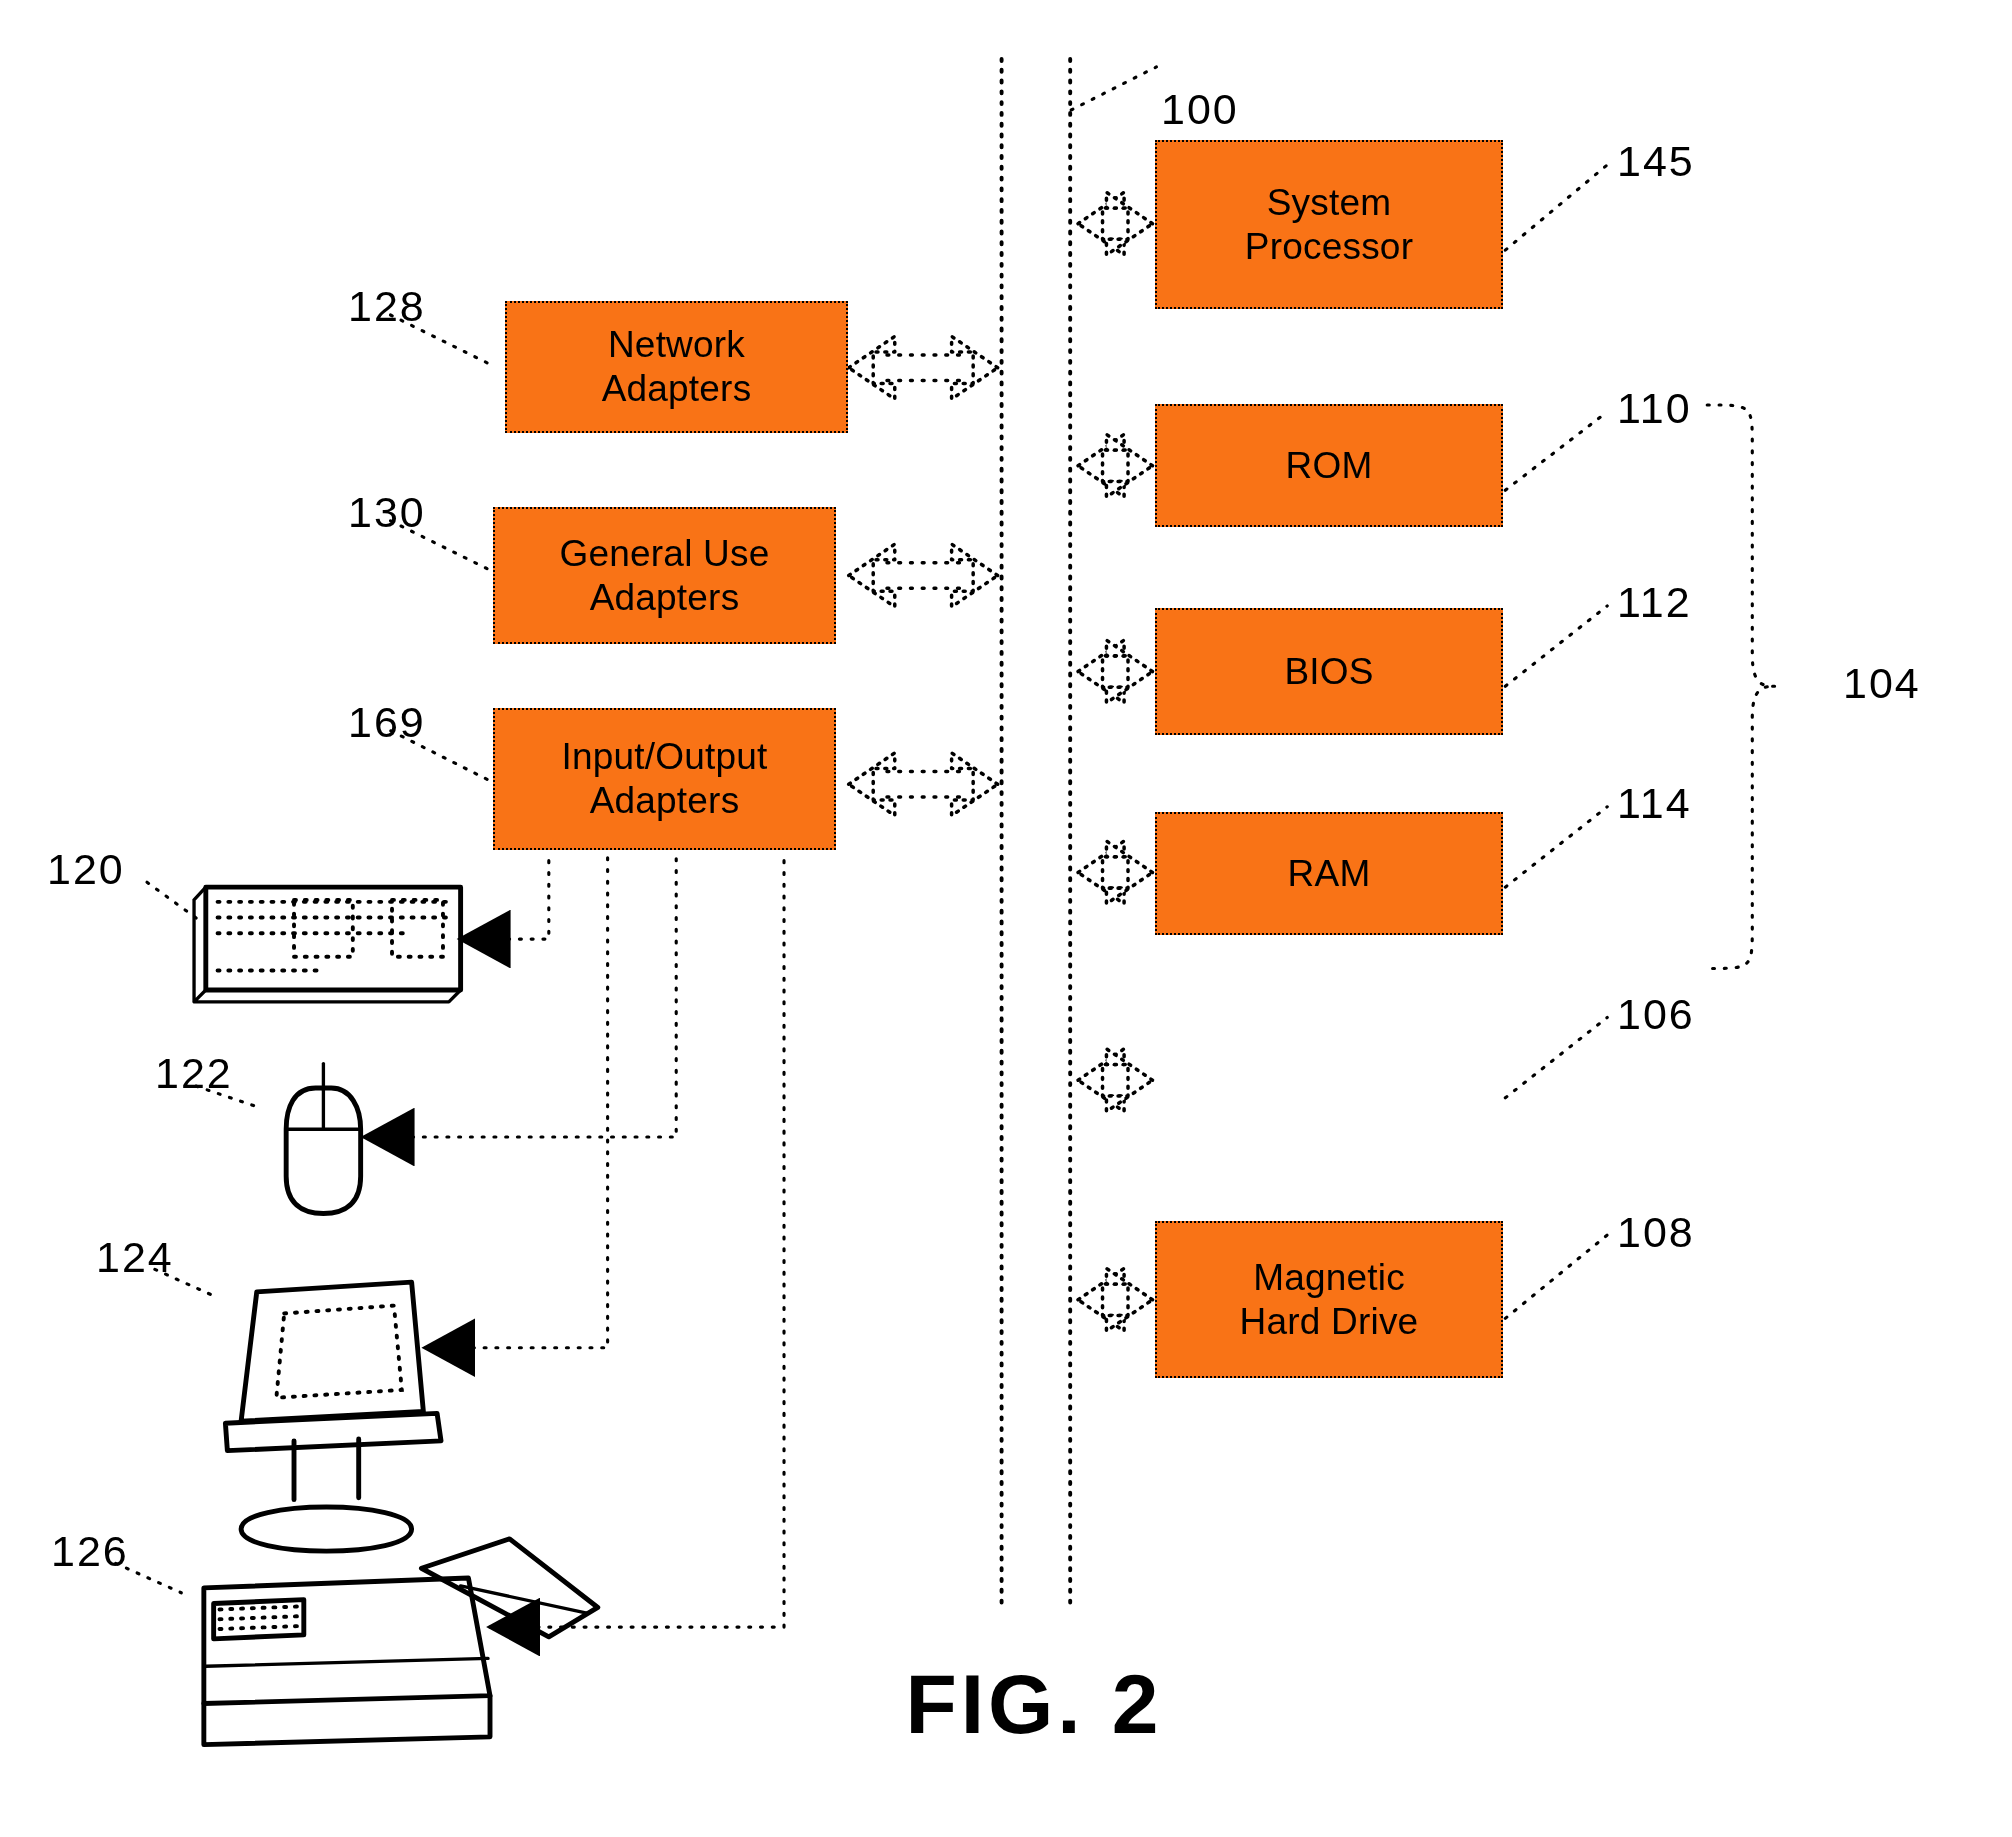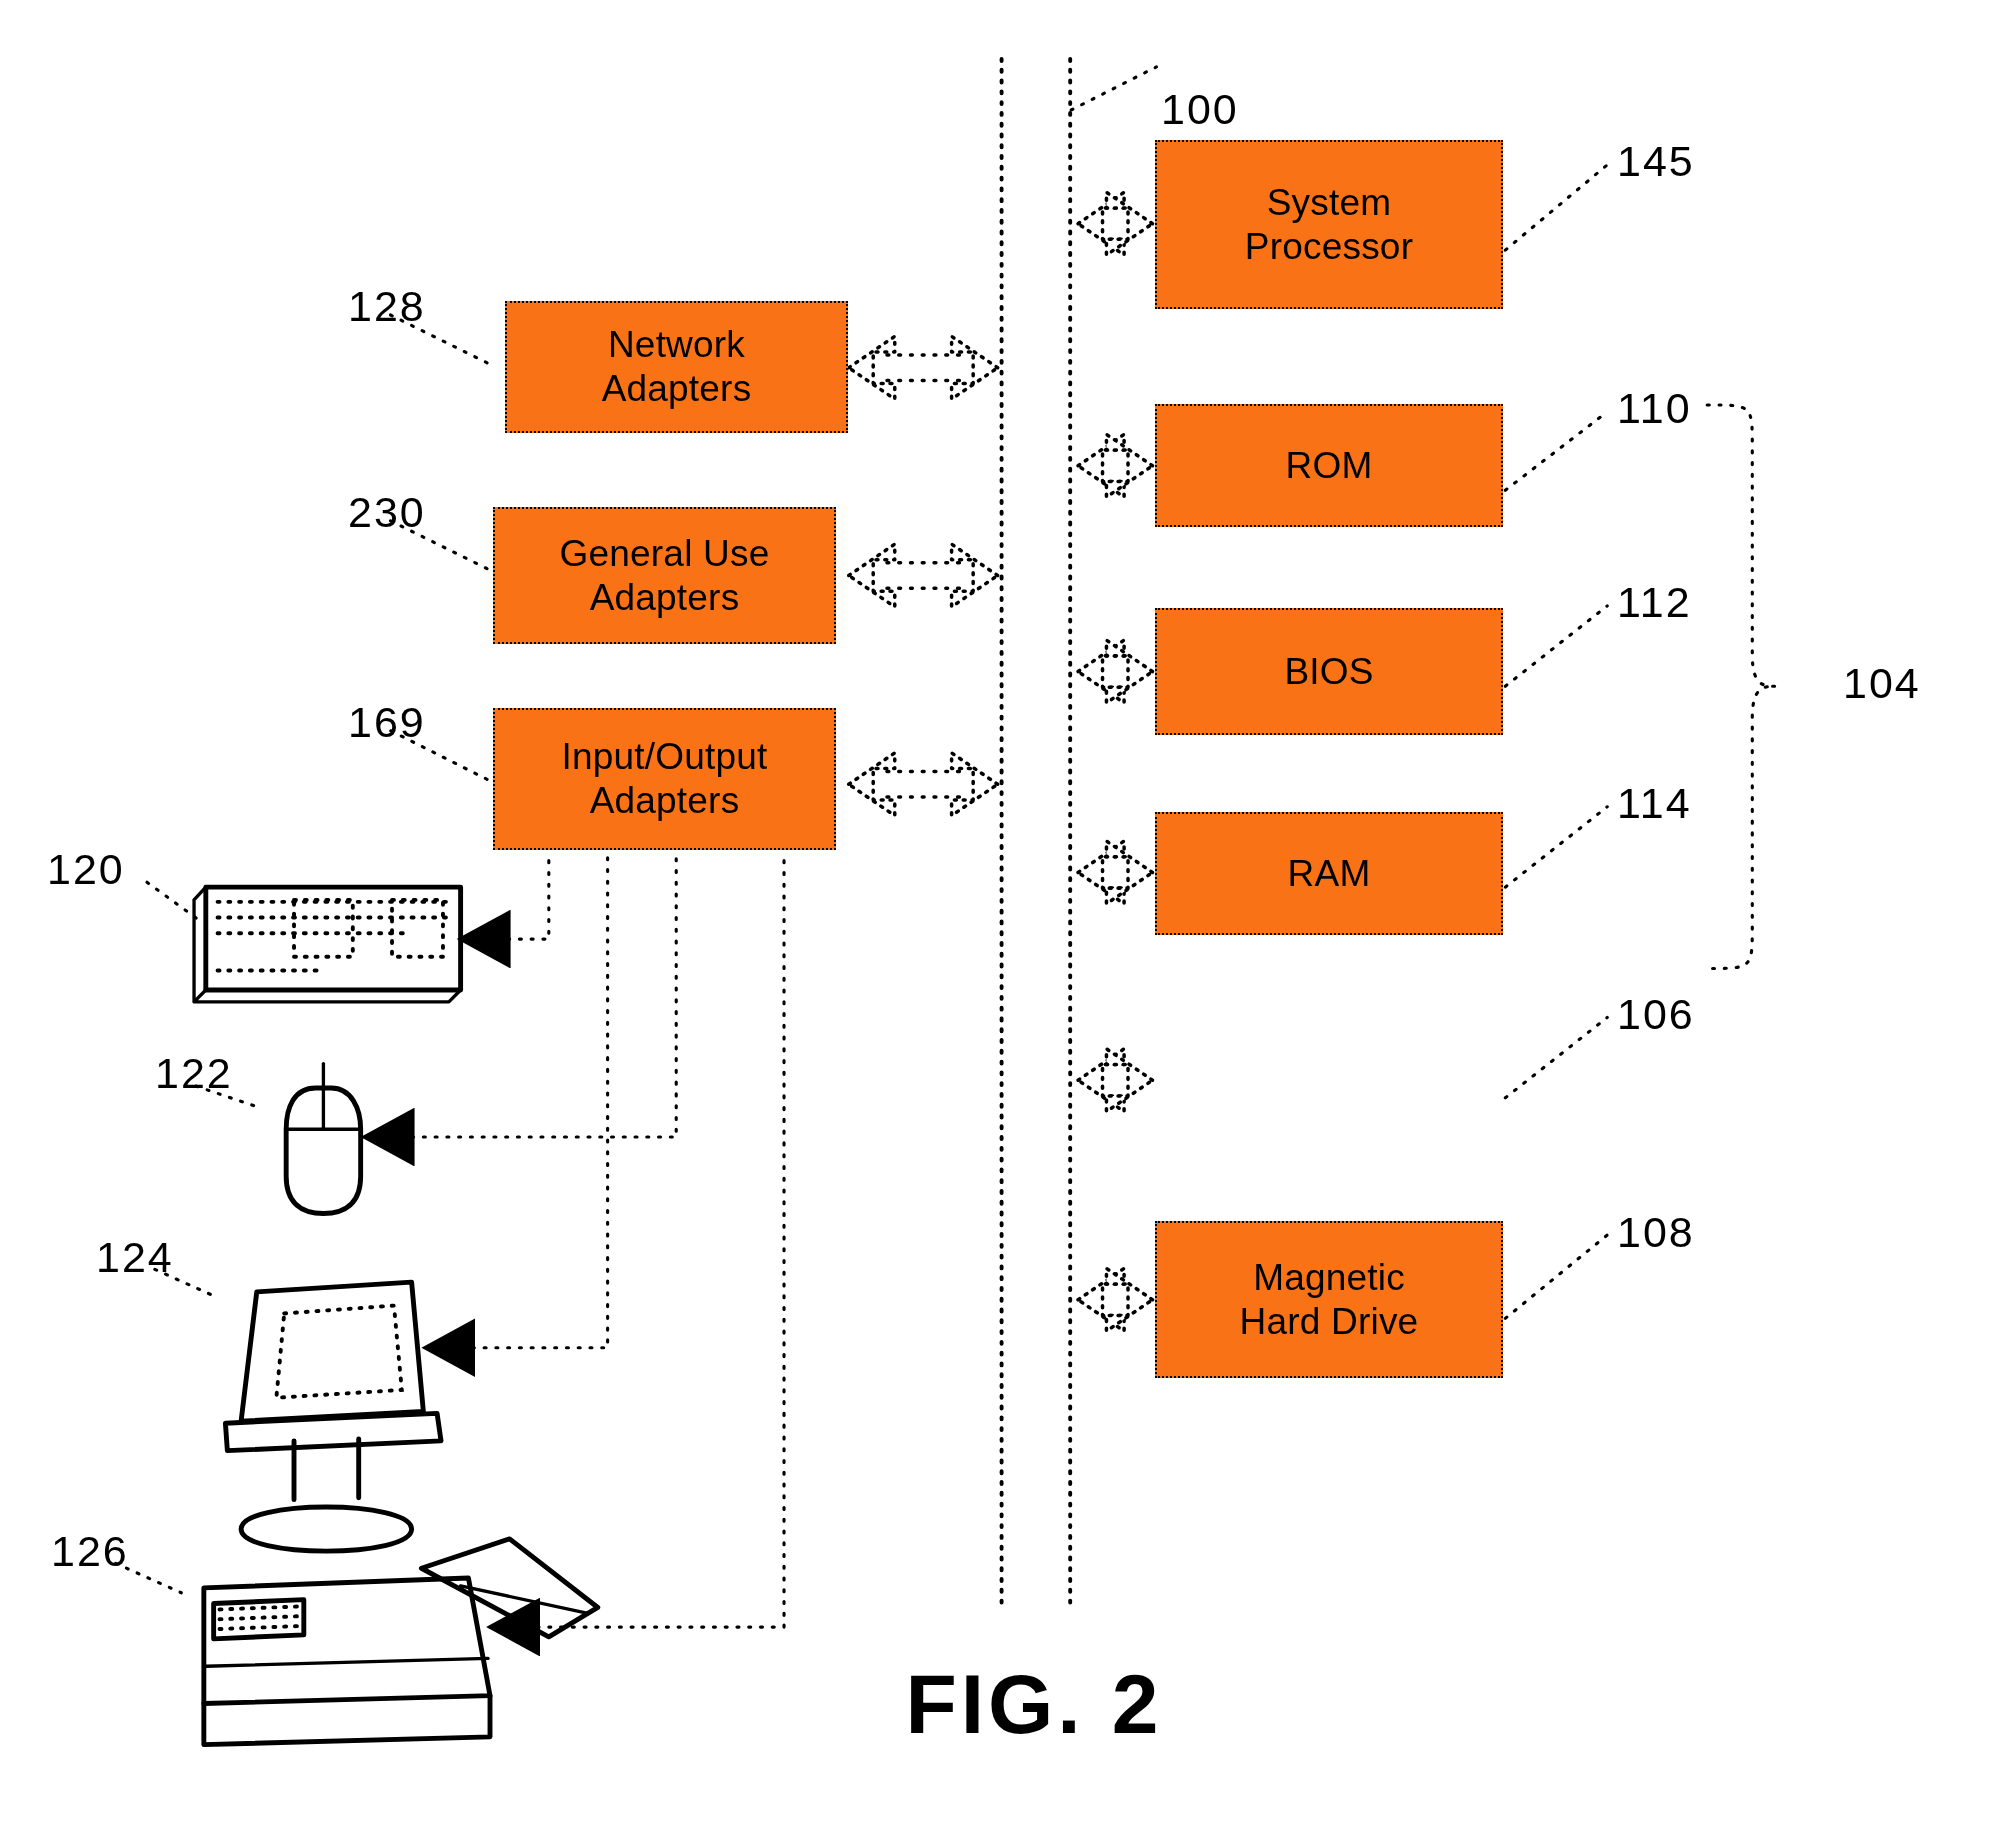--- a/index.html
+++ b/index.html
@@ -284,21 +284,21 @@
   <span class="ref" style="left:1617px; top:137px;">145</span>
   <span class="ref" style="left:1617px; top:384px;">110</span>
   <span class="ref" style="left:1617px; top:578px;">112</span>
   <span class="ref" style="left:1617px; top:779px;">114</span>
   <span class="ref" style="left:1617px; top:990px;">106</span>
   <span class="ref" style="left:1617px; top:1208px;">108</span>
 
   <span class="ref" style="left:1843px; top:659px;">104</span>
 
   <span class="ref" style="left:348px; top:282px;">128</span>
-  <span class="ref" style="left:348px; top:488px;">230</span>
+  <span class="ref" style="left:348px; top:488px;">130</span>
   <span class="ref" style="left:348px; top:698px;">169</span>
 
   <span class="ref" style="left:47px; top:845px;">120</span>
   <span class="ref" style="left:155px; top:1049px;">122</span>
   <span class="ref" style="left:96px; top:1233px;">124</span>
   <span class="ref" style="left:51px; top:1527px;">126</span>
 
   <div id="caption">FIG. 2</div>
 
 </div>

